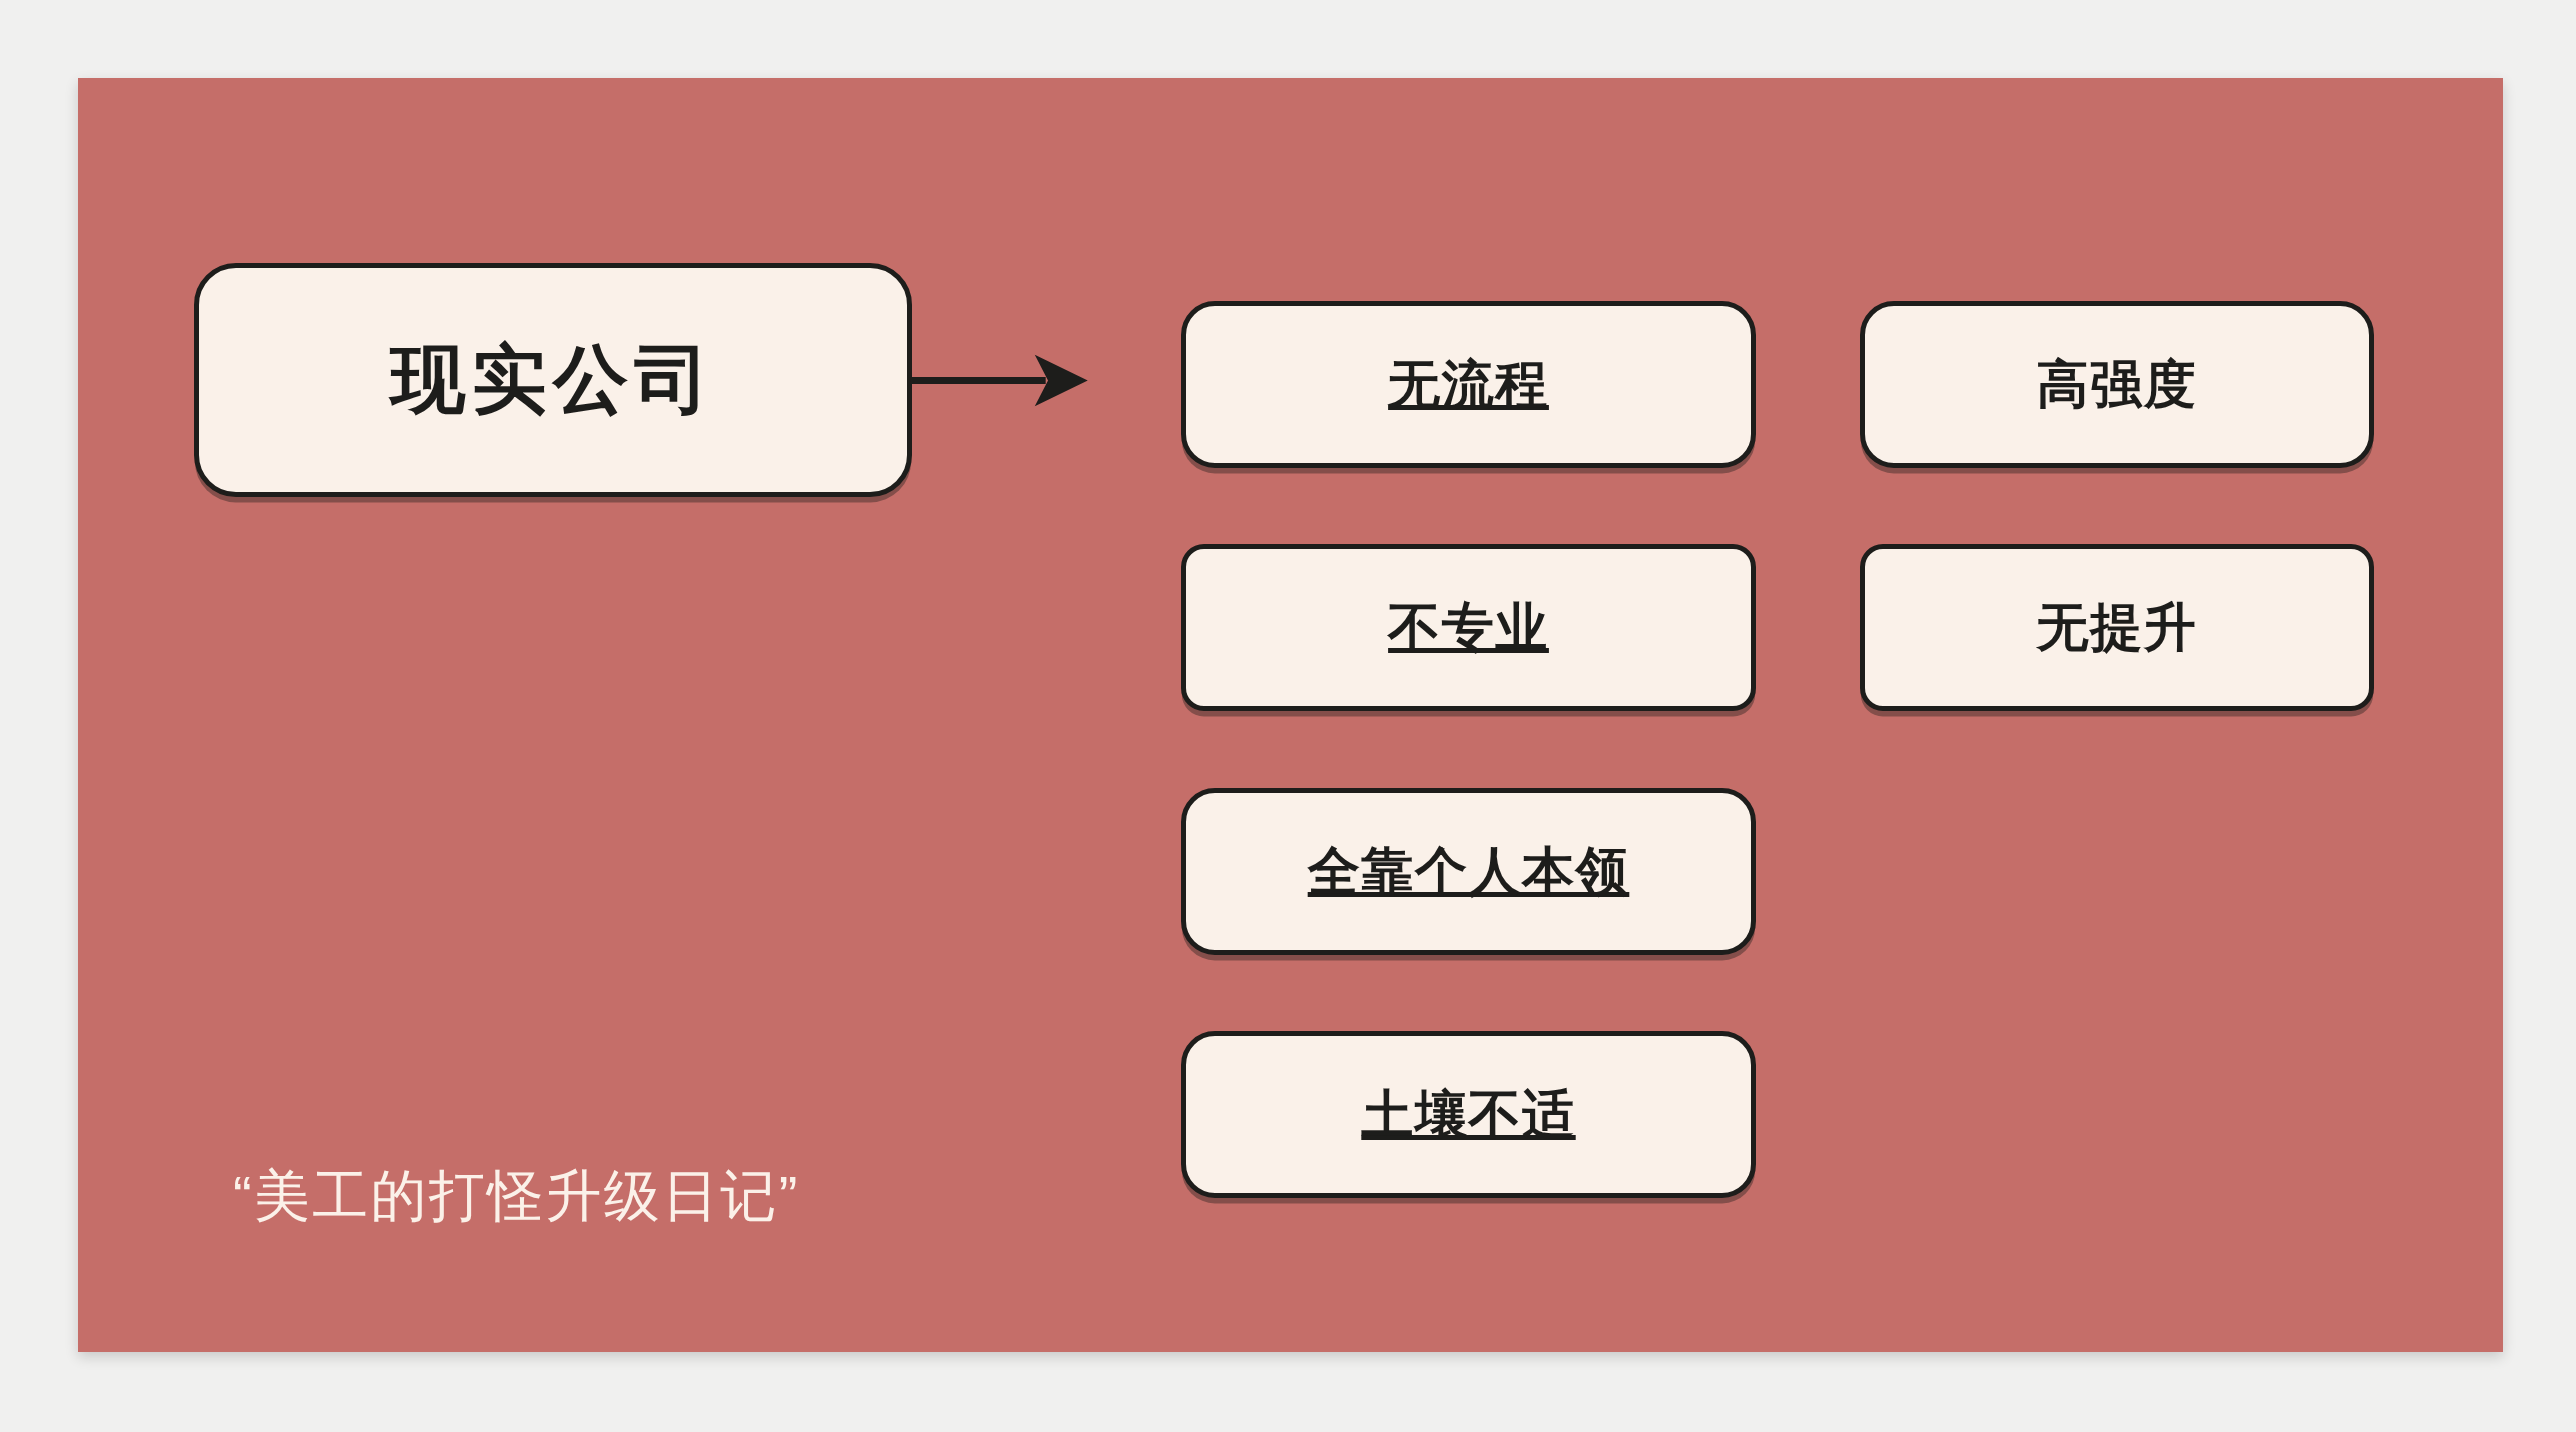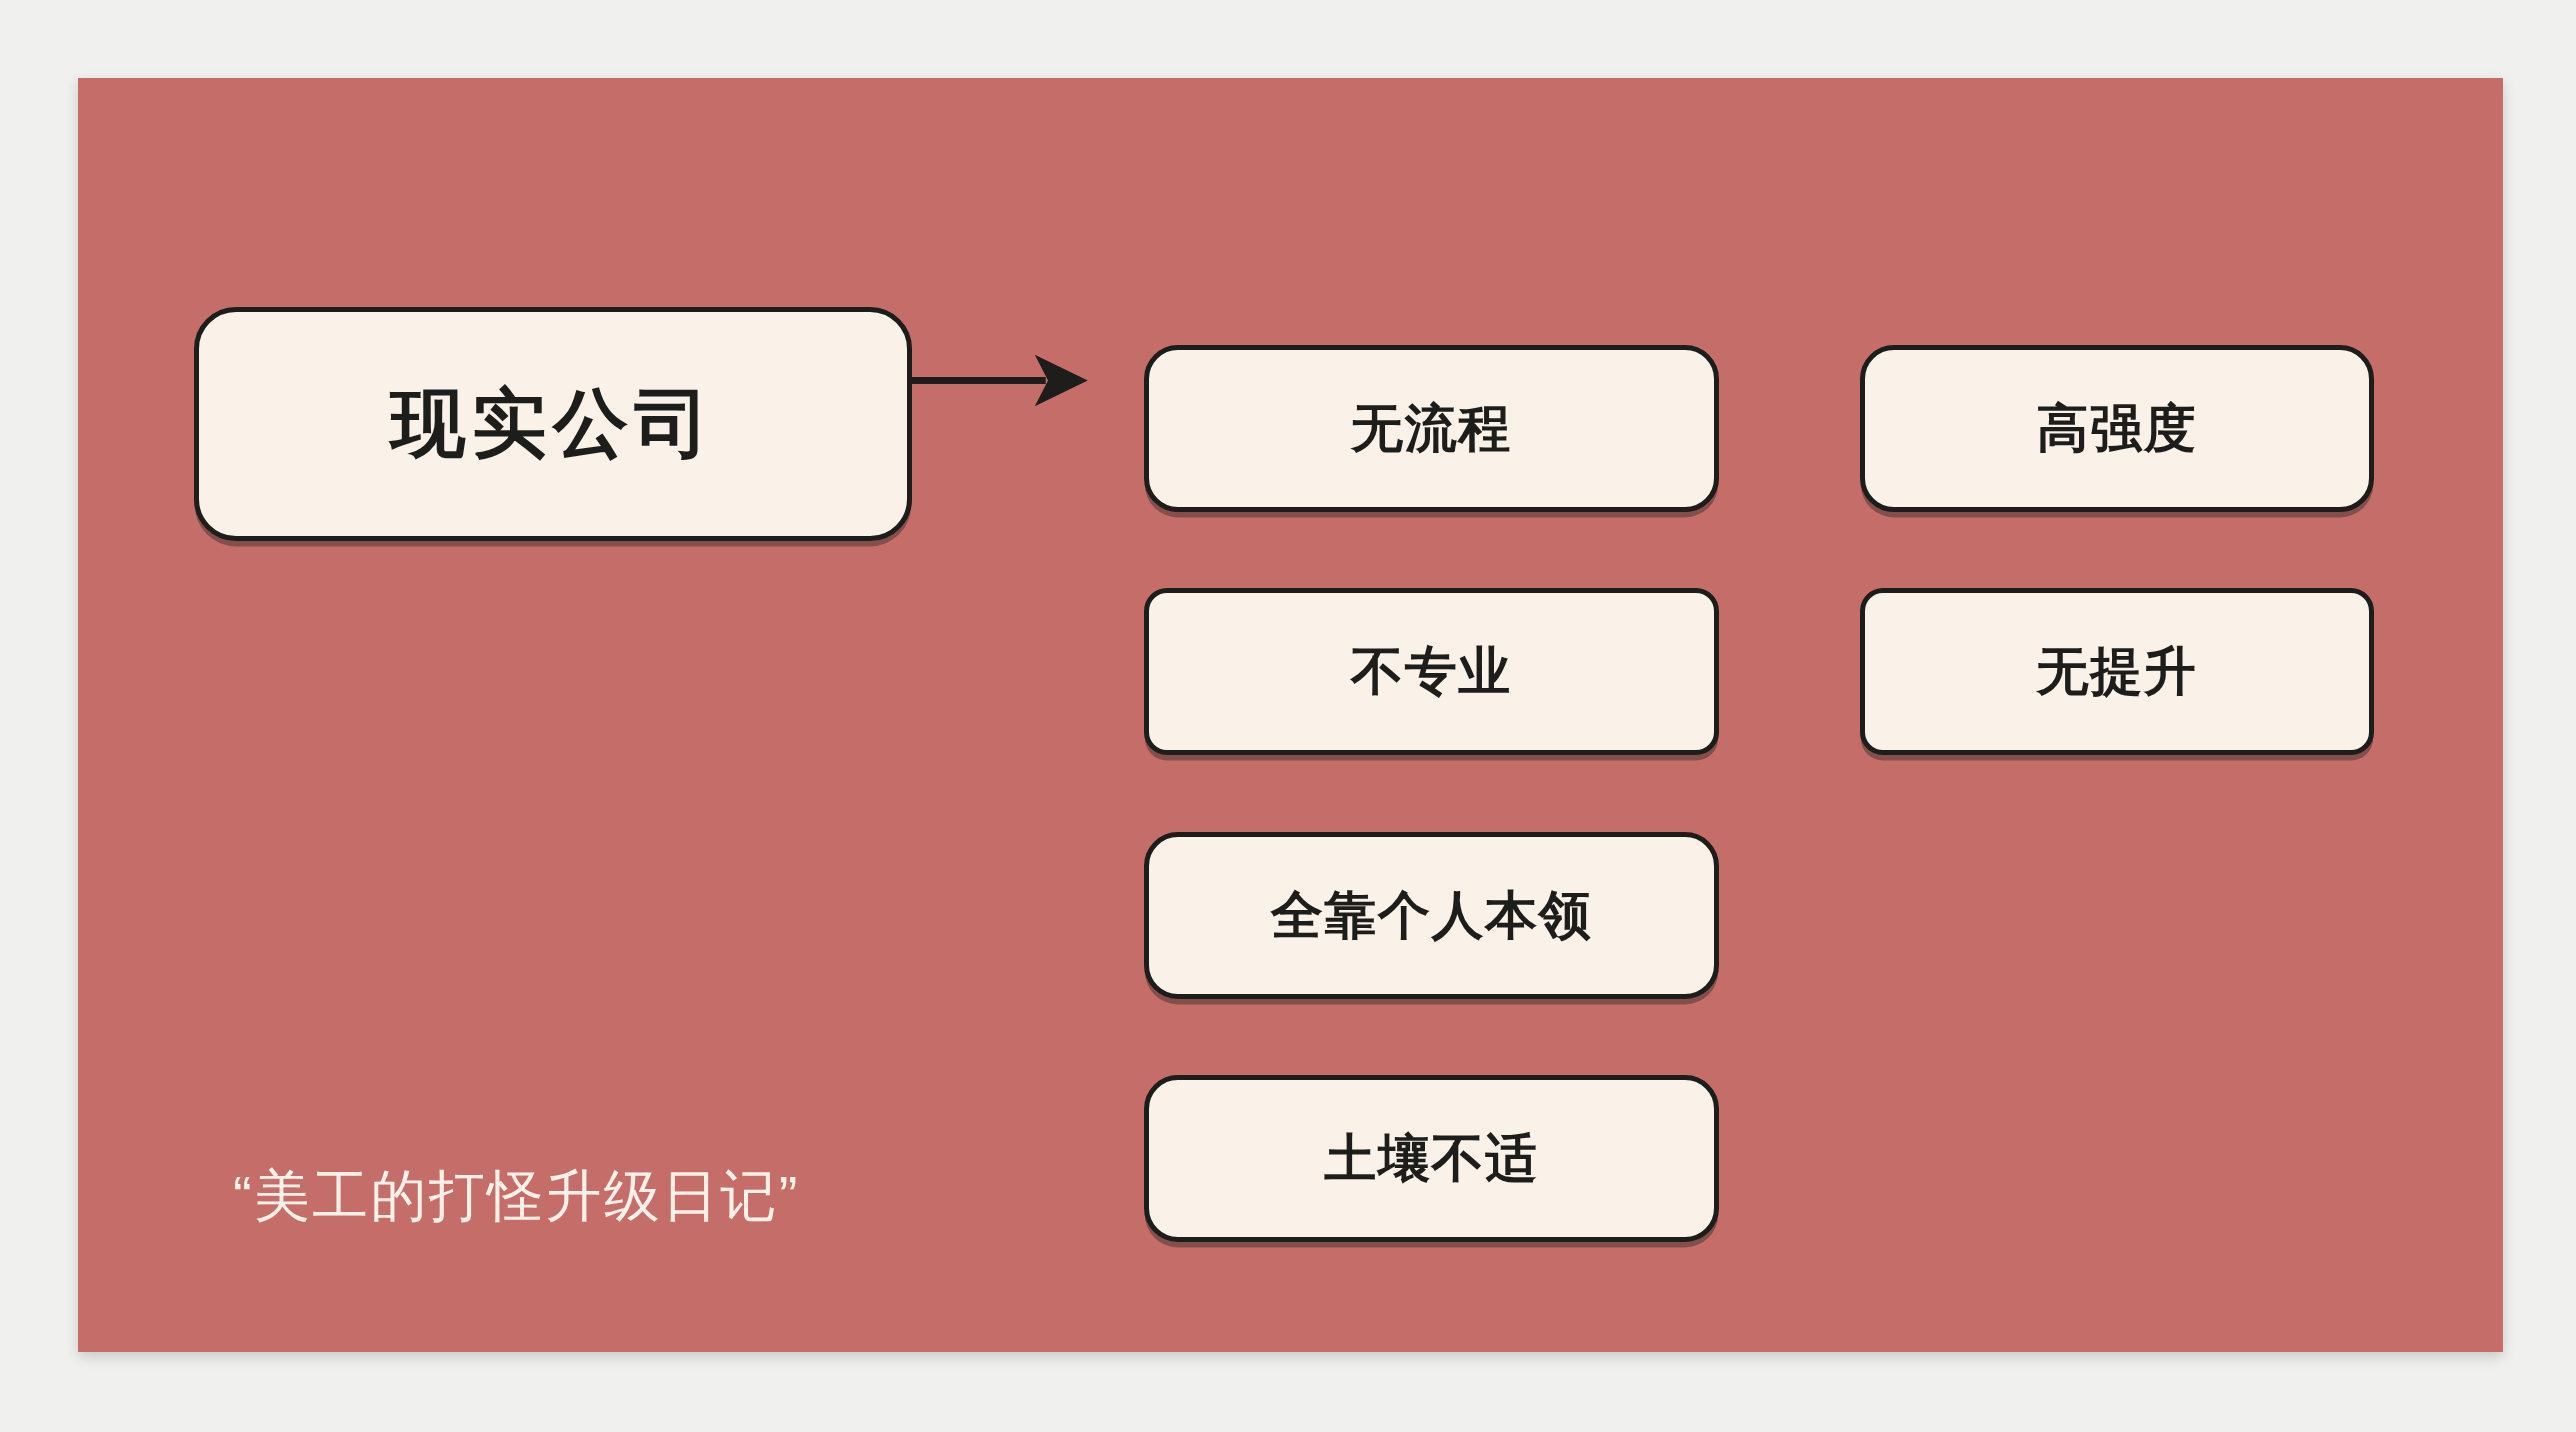--- a/index.html
+++ b/index.html
@@ -37,38 +37,37 @@
     background: var(--node-fill);
     border: 5.5px solid var(--node-border);
     border-radius: 34px;
     display: flex;
     align-items: center;
     justify-content: center;
     color: var(--node-border);
     font-weight: bold;
     box-shadow: 0 6.2px 0 -0.8px rgba(25,25,23,0.38);
     white-space: nowrap;
-    margin-top: 44px;
   }
   .node-main {
     left: 194px;
     top: 263px;
     width: 718px;
     height: 234px;
     border-radius: 42px;
     font-size: 75px;
     letter-spacing: 6.2px;
   }
   .node-small {
     width: 575px;
     height: 167px;
     font-size: 52px;
     letter-spacing: 1.6px;
   }
-  .col-left  { left: 1144px; }
+  .col-left  { left: 1181px; text-decoration: underline; }
   .col-right { left: 1860px; width: 514px; }
   .row-0 { top: 301px; }
   .row-1 { top: 544px; border-radius: 23px; }
   .row-2 { top: 788px; }
   .row-3 { top: 1031px; justify-content: center; }
   .arrow {
     position: absolute;
     left: 910px;
     top: 347px;
     width: 181px;

